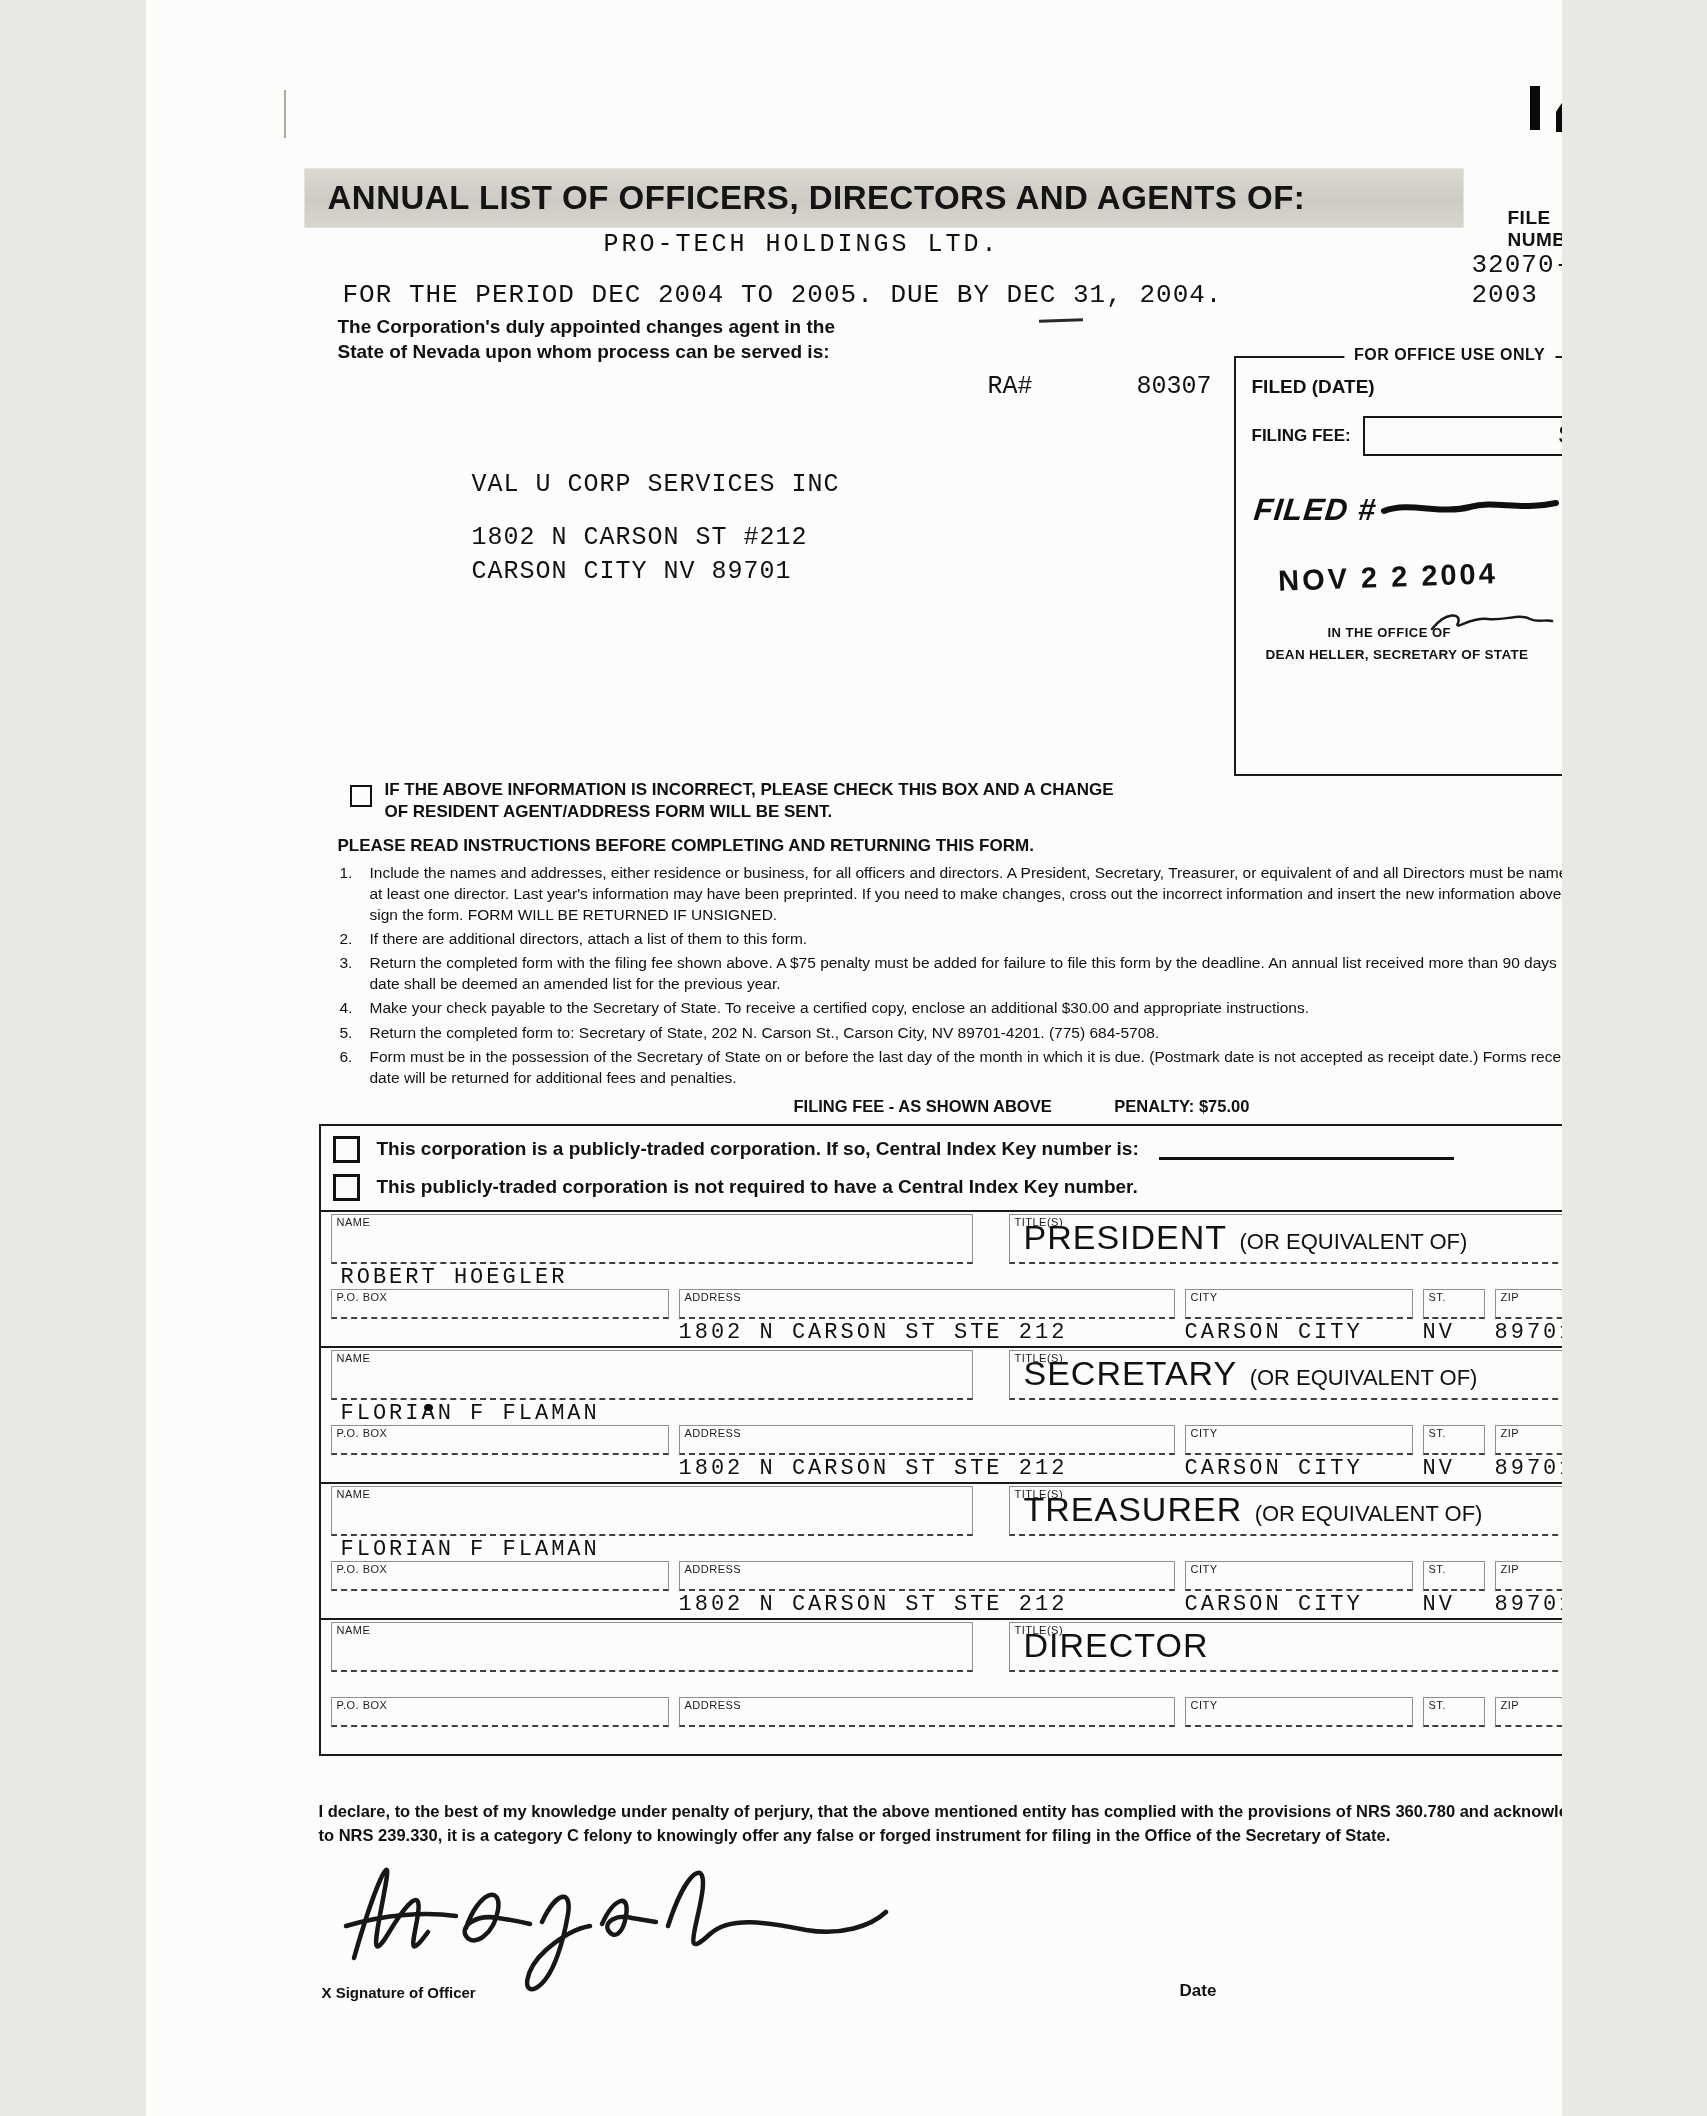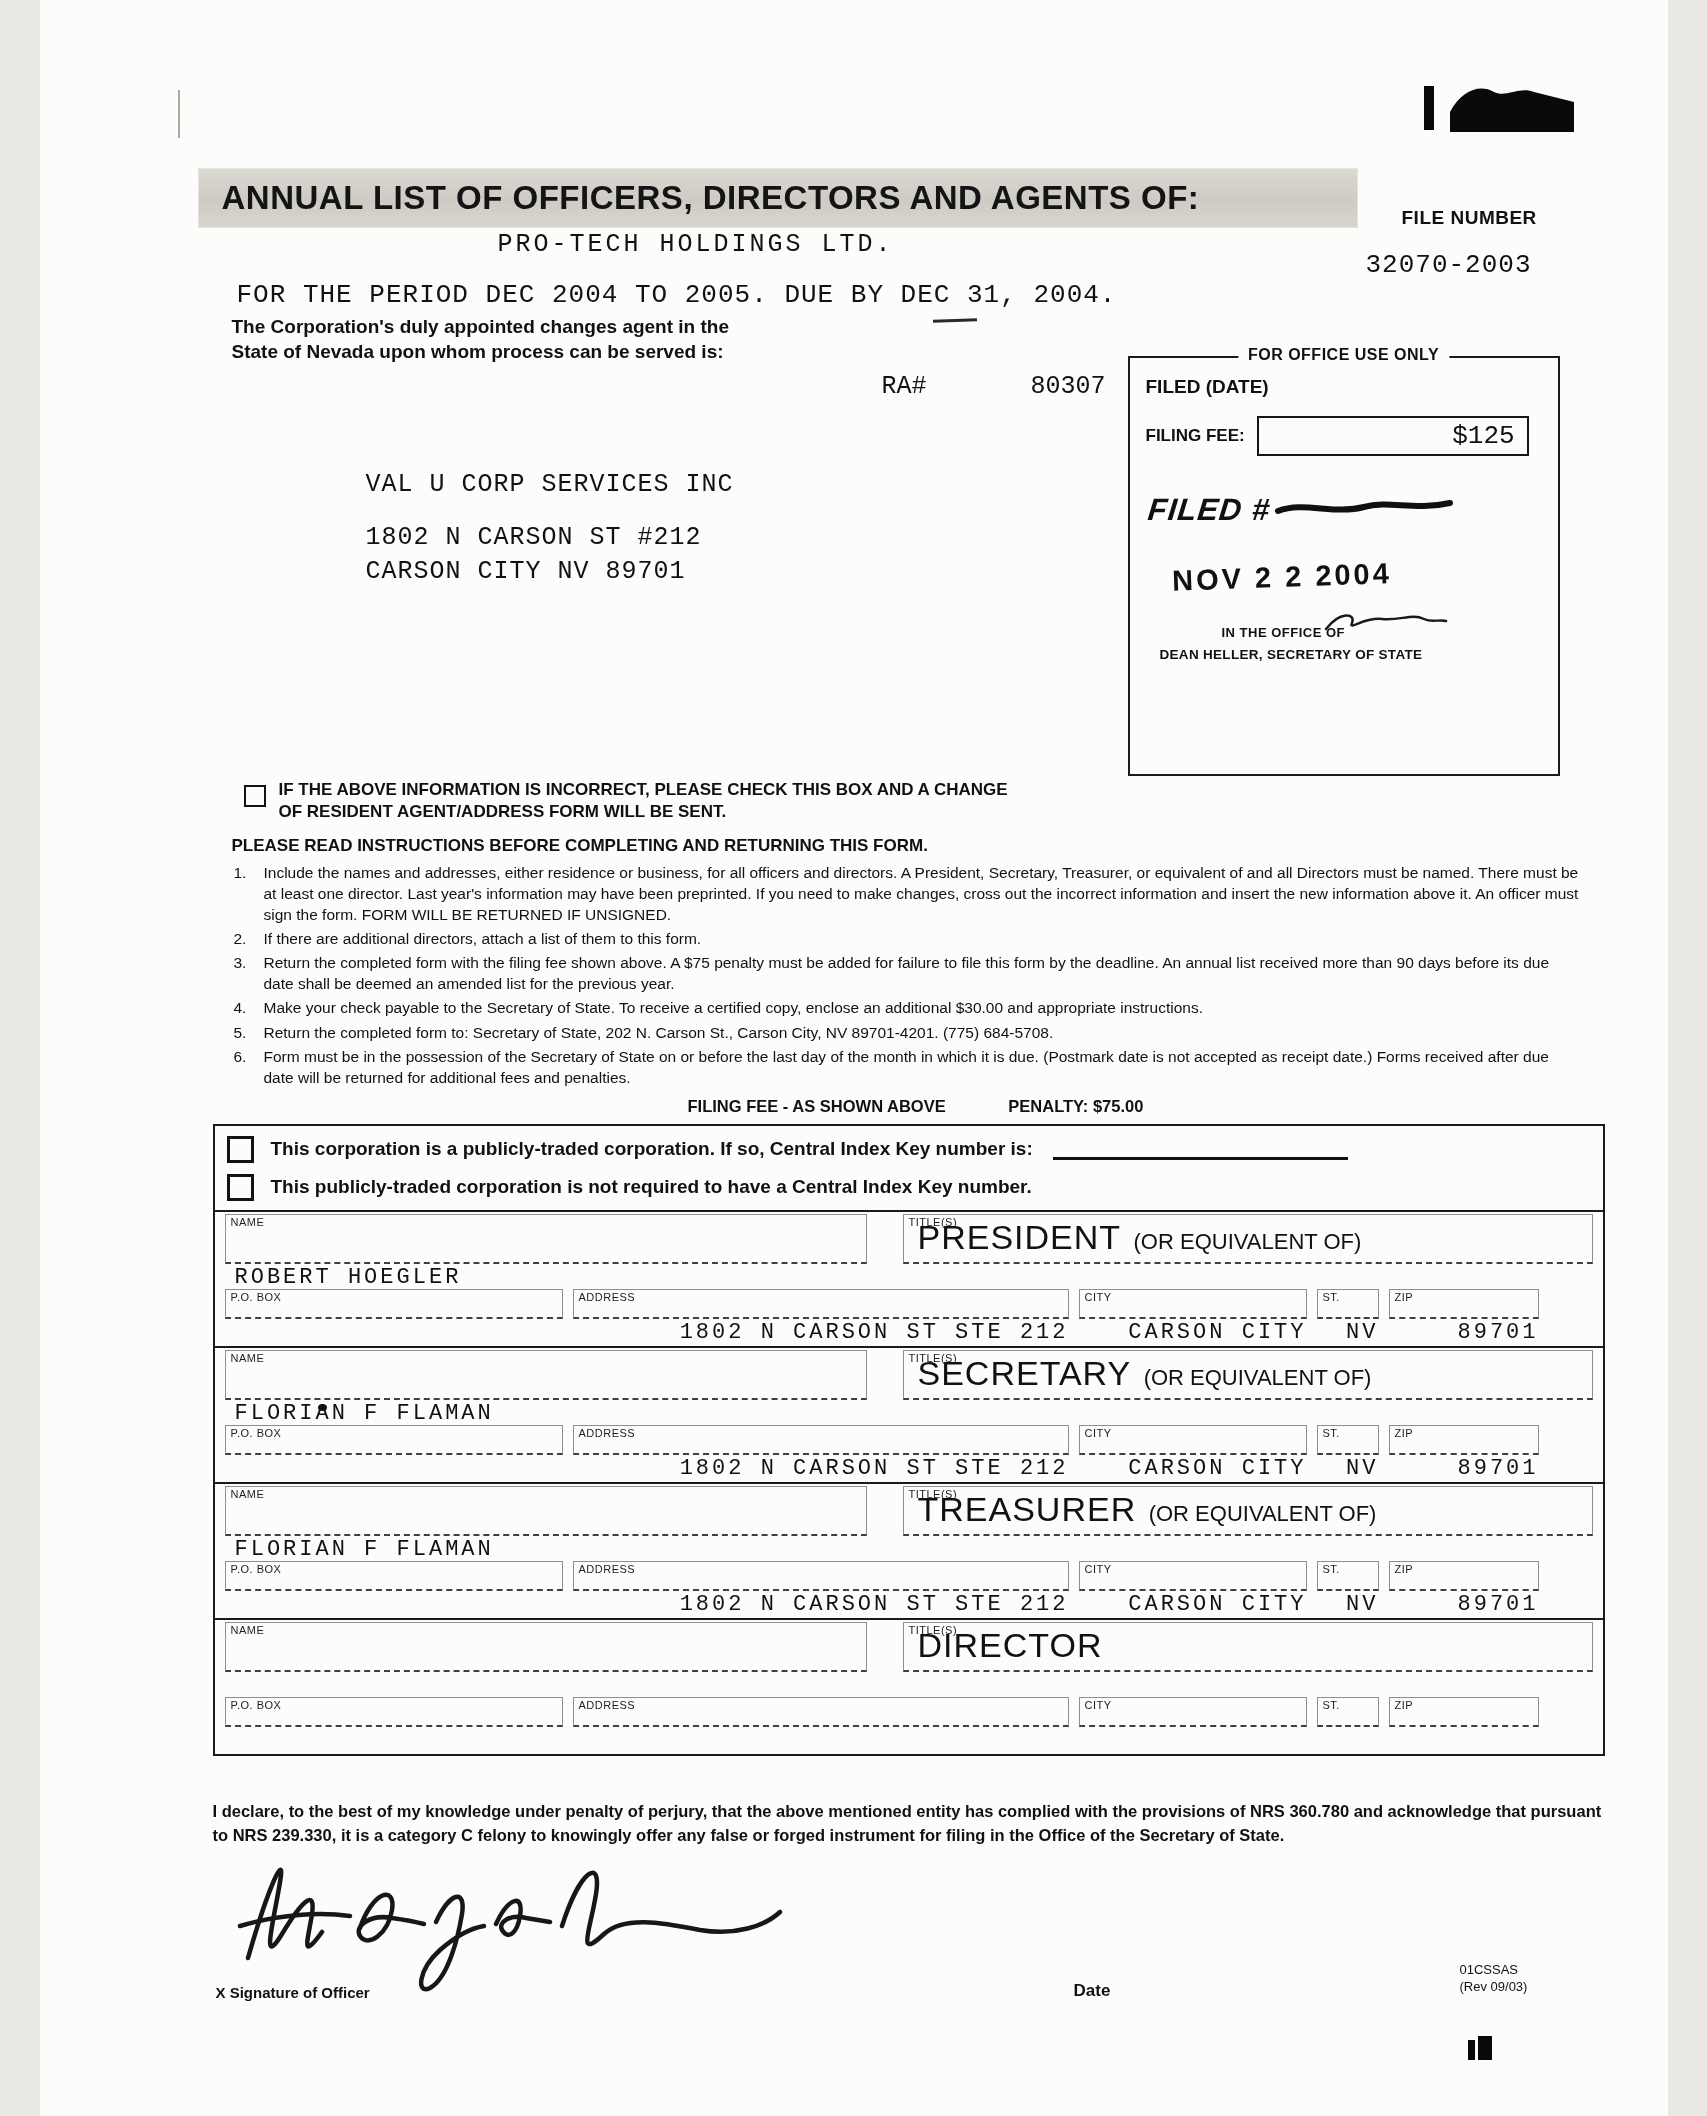--- a/index.html
+++ b/index.html
@@ -1,17 +1,17 @@
 <!DOCTYPE html>
 <html><head>
 <meta charset="utf-8">
 <style>
   * { margin:0; padding:0; box-sizing:border-box; }
   body { background:#e9e8e5; font-family:"Liberation Sans", sans-serif; color:#111; }
-  .page { position:relative; width:1628px; height:2116px; background:#fcfcfa; margin:0 auto; overflow:hidden; }
+  .page { position:relative; width:1416px; height:2116px; background:#fcfcfa; margin:0 auto; overflow:hidden; }
   .mono { font-family:"Liberation Mono","DejaVu Sans Mono",monospace; }
 
   
   .artifact-blob { position:absolute; left:1382px; top:78px; }
   .artifact-line-left { position:absolute; left:138px; top:90px; width:2px; height:48px; background:#a9a9a6; }
   .artifact-dec-underline { position:absolute; left:893px; top:319px; width:44px; height:3px; background:#2a2a2a; transform:rotate(-2deg); }
   .artifact-dot { position:absolute; left:278px; top:1404px; width:9px; height:7px; background:#111; border-radius:50%; }
   .artifact-bottom-glyph { position:absolute; left:1428px; top:2036px; }
 
   
@@ -75,21 +75,21 @@
   .officer-block { border-top:2.5px solid #1b1b1b; padding:2px 10px; }
   .row-top { display:flex; gap:36px; height:50px; }
   .fcell { position:relative; border:1px solid #8f8f8f; border-bottom:2px dashed #3f3f3f; }
   .f-name { width:642px; }
   .f-title { flex:1; }
   .flabel { position:absolute; top:1px; left:5px; font-size:11px; letter-spacing:.5px; color:#1c1c1c; }
   .title-line { padding-left:14px; margin-top:3px; white-space:nowrap; }
   .title-big { font-size:34px; letter-spacing:1px; }
   .title-suffix { font-size:22px; margin-left:8px; }
   .typed-name { height:24px; margin:1px 0 0 10px; font-family:"Liberation Mono","DejaVu Sans Mono",monospace; font-size:22px; letter-spacing:3px; }
-  .row-bot, .typed-row { display:grid; grid-template-columns:338px 496px 228px 62px 150px; column-gap:10px;text-align:right; }
+  .row-bot, .typed-row { display:grid; grid-template-columns:338px 496px 228px 62px 150px; column-gap:10px; }
   .row-bot { height:30px; }
   .typed-row { height:24px; margin-top:1px; font-family:"Liberation Mono","DejaVu Sans Mono",monospace; font-size:22px; letter-spacing:3px; }
   .typed-row .tcell { white-space:nowrap; }
 
   
   .declaration { position:absolute; left:173px; top:1800px; width:1398px; font-size:16.5px; font-weight:bold; line-height:1.45; }
   .sig-area { position:absolute; left:180px; top:1830px; width:600px; height:165px; }
   .sig-label { position:absolute; left:176px; top:1984px; font-size:15px; font-weight:bold; }
   .date-label { position:absolute; left:1034px; top:1981px; font-size:17px; font-weight:bold; }
   .form-code { position:absolute; left:1420px; top:1962px; width:130px; font-size:13px; text-align:left; line-height:1.3; }

